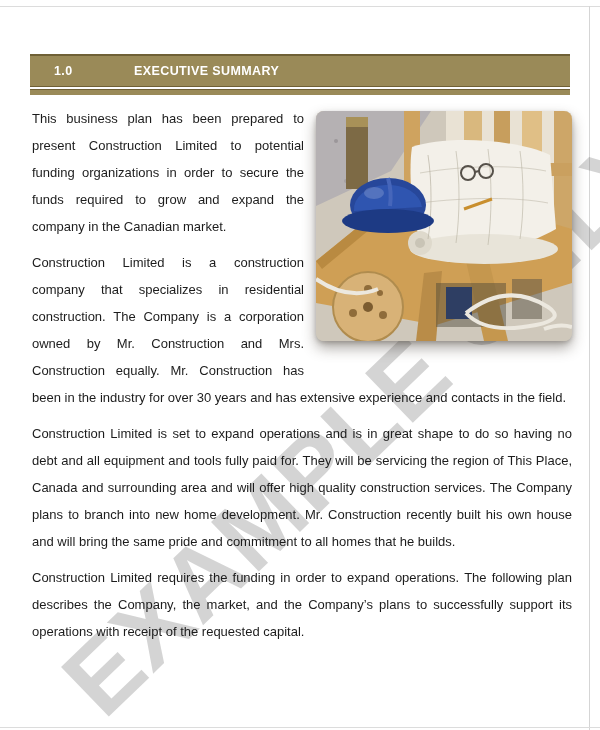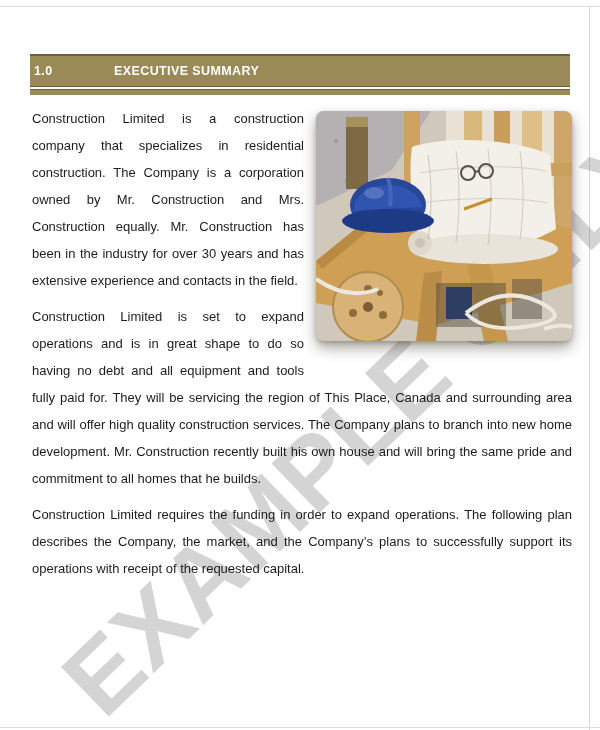--- a/index.html
+++ b/index.html
@@ -17,21 +17,21 @@
   .hbar{
     margin:54px 30px 0 30px;
     background:#9a8a58;
     border-top:2px solid #6f6036;
     border-bottom:1px solid #6f6036;
     height:30px;
     display:flex;align-items:center;
     color:#ffffff;font-weight:bold;font-size:12.5px;letter-spacing:.4px;
     position:relative;z-index:2;
   }
-  .hbar .num{padding-left:4px;width:80px;}
+  .hbar .num{padding-left:24px;width:80px;}
   .hbar-strip{
     margin:2px 30px 0 30px;height:5px;
     background:#9a8a58;border-top:1px solid #6f6036;
     position:relative;z-index:2;
   }
 
   .content{
     position:relative;z-index:2;
     margin:10px 28px 0 32px;
     color:#1c1c1c;
@@ -153,18 +153,19 @@
         </g>
 
         <g stroke="#ece8df" stroke-width="4" fill="none">
           <path d="M150,202 q42,-32 82,-6 q18,12 -12,18 q-50,10 -70,-12"></path>
           <path d="M0,168 q32,22 62,10"></path>
           <path d="M228,218 q16,-6 28,-2"></path>
         </g>
       </svg>
     </div>
 
+    <p>This business plan has been prepared to present Construction Limited to potential funding organizations in order to secure the funds required to grow and expand the company in the Canadian market.</p>
     <p>Construction Limited is a construction company that specializes in residential construction. The Company is a corporation owned by Mr. Construction and Mrs. Construction equally. Mr. Construction has been in the industry for over 30 years and has extensive experience and contacts in the field.</p>
     <p>Construction Limited is set to expand operations and is in great shape to do so having no debt and all equipment and tools fully paid for. They will be servicing the region of This Place, Canada and surrounding area and will offer high quality construction services. The Company plans to branch into new home development. Mr. Construction recently built his own house and will bring the same pride and commitment to all homes that he builds.</p>
     <p>Construction Limited requires the funding in order to expand operations. The following plan describes the Company, the market, and the Company’s plans to successfully support its operations with receipt of the requested capital.</p>
   </div>
 
 </div>
 
 </body></html>

